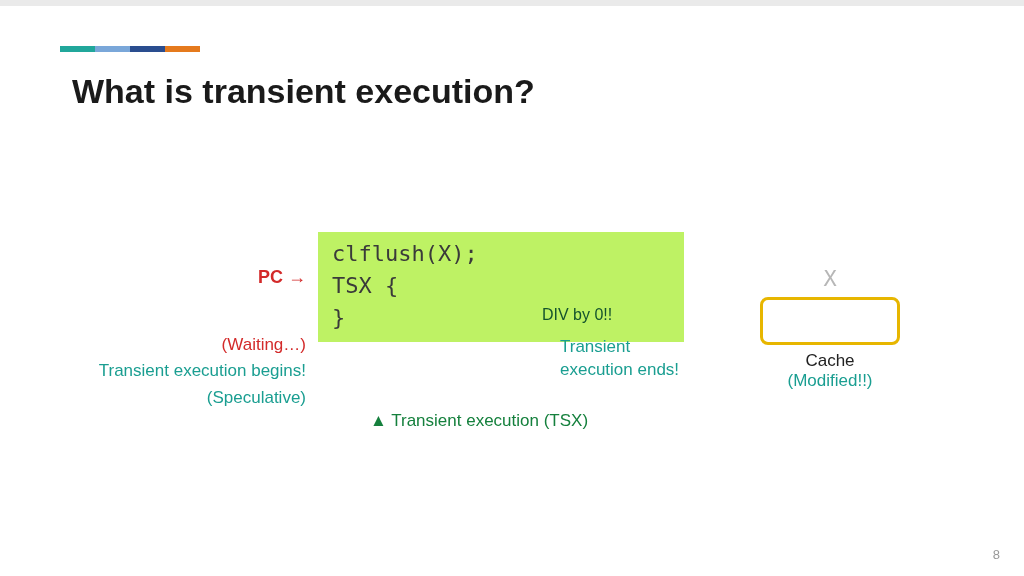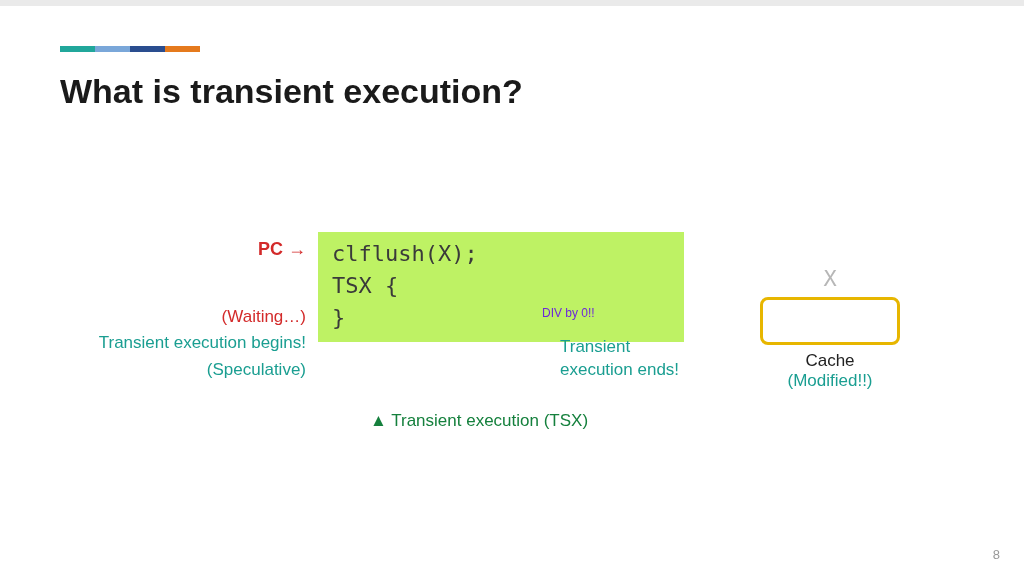--- a/index.html
+++ b/index.html
@@ -28,21 +28,21 @@
   }
   .accent-stripe span { flex: 1; }
   .c-teal   { background: #21a79b; }
   .c-blue   { background: #7aa7d9; }
   .c-navy   { background: #2a4d8f; }
   .c-orange { background: #e57a1d; }
 
   h1.title {
     font-size: 34px;
     font-weight: 700;
-    margin: 0;
+    margin: 12px;
     color: #1a1a1a;
   }
 
   .body-area {
     position: absolute;
     top: 230px;
     left: 0;
     width: 1024px;
   }
 
@@ -54,20 +54,21 @@
     width: 246px;
     text-align: right;
     font-size: 17px;
     line-height: 1.55;
   }
   .pc-arrow {
     color: #d32a2a;
     font-weight: 600;
     margin-bottom: 40px;
     font-size: 18px;
+    margin-top: 28px;
   }
   .red  { color: #d32a2a; }
   .teal { color: #1a9e91; }
 
   
   .code-block {
     position: absolute;
     top: -4px;
     left: 318px;
     width: 338px;
@@ -83,22 +84,22 @@
     text-decoration: line-through;
     text-decoration-thickness: 2px;
     text-decoration-color: #1a9e91;
   }
 
   
   .div-anno {
     position: absolute;
     left: 542px;
     top: 70px;
-    color: #6d28d9;
-    font-size: 12px;
+    color: #14532d;
+    font-size: 16px;
     font-weight: 500;
   }
   .trans-end {
     position: absolute;
     left: 560px;
     top: 100px;
     color: #1a9e91;
     font-size: 17px;
     line-height: 1.35;
   }

